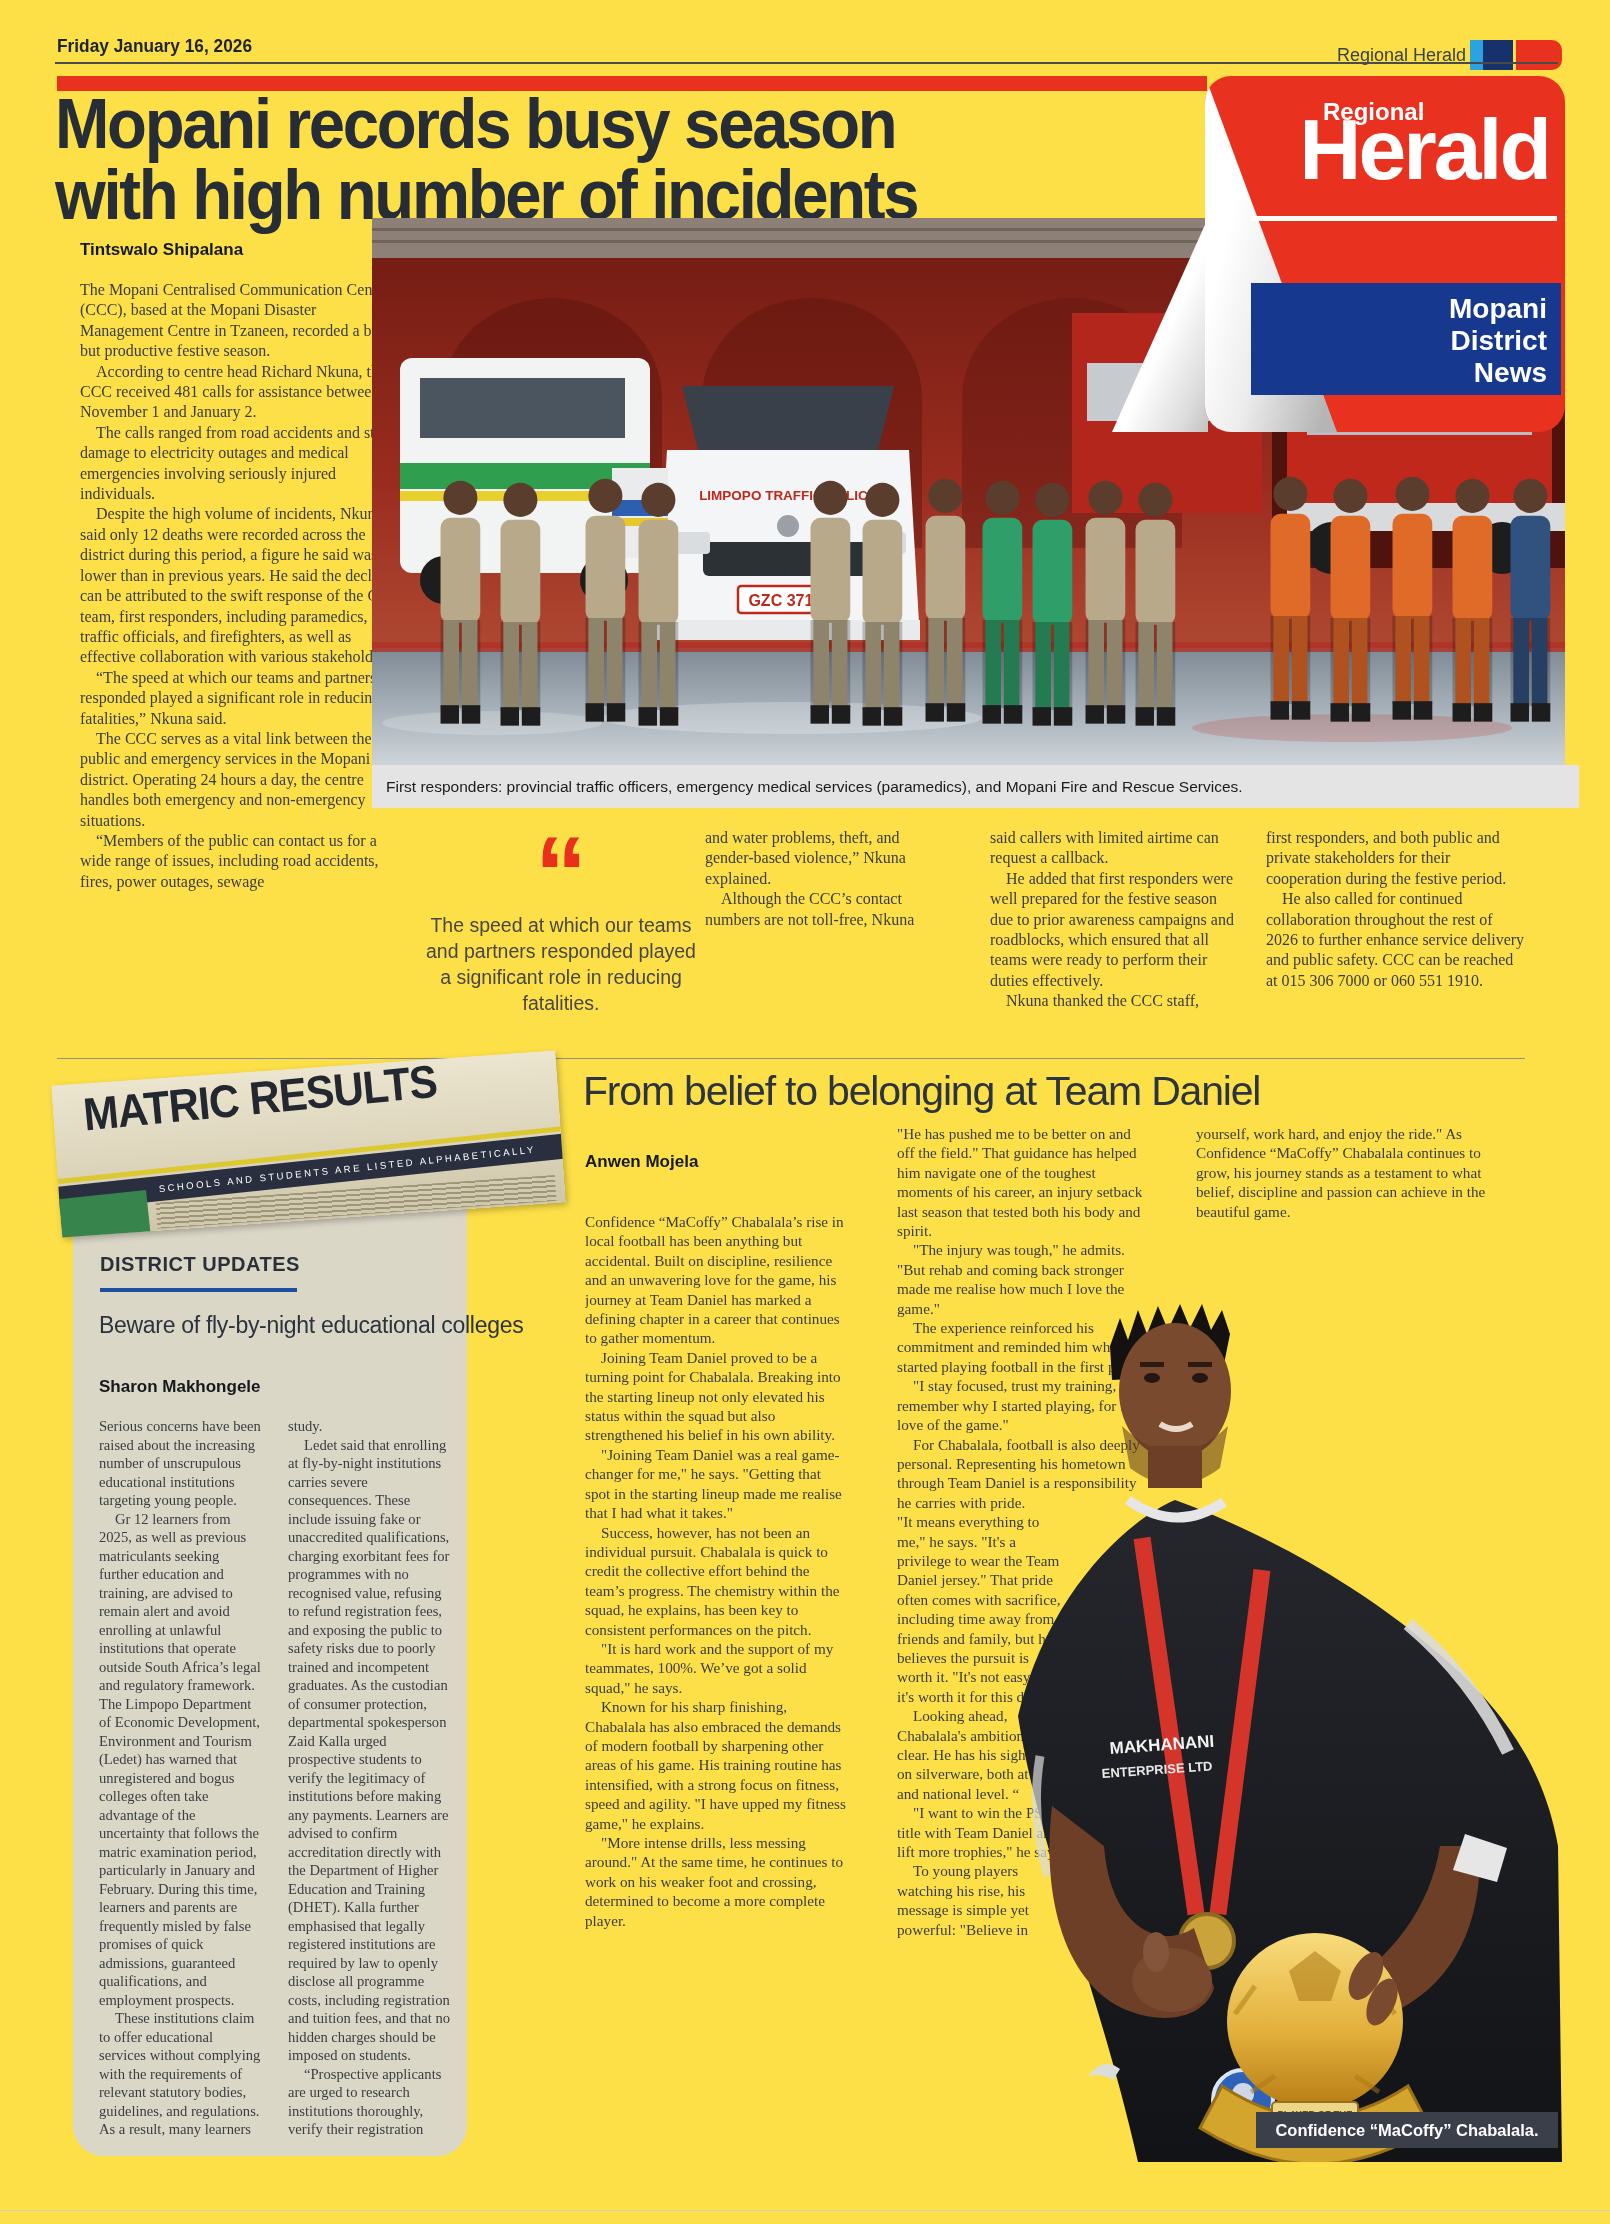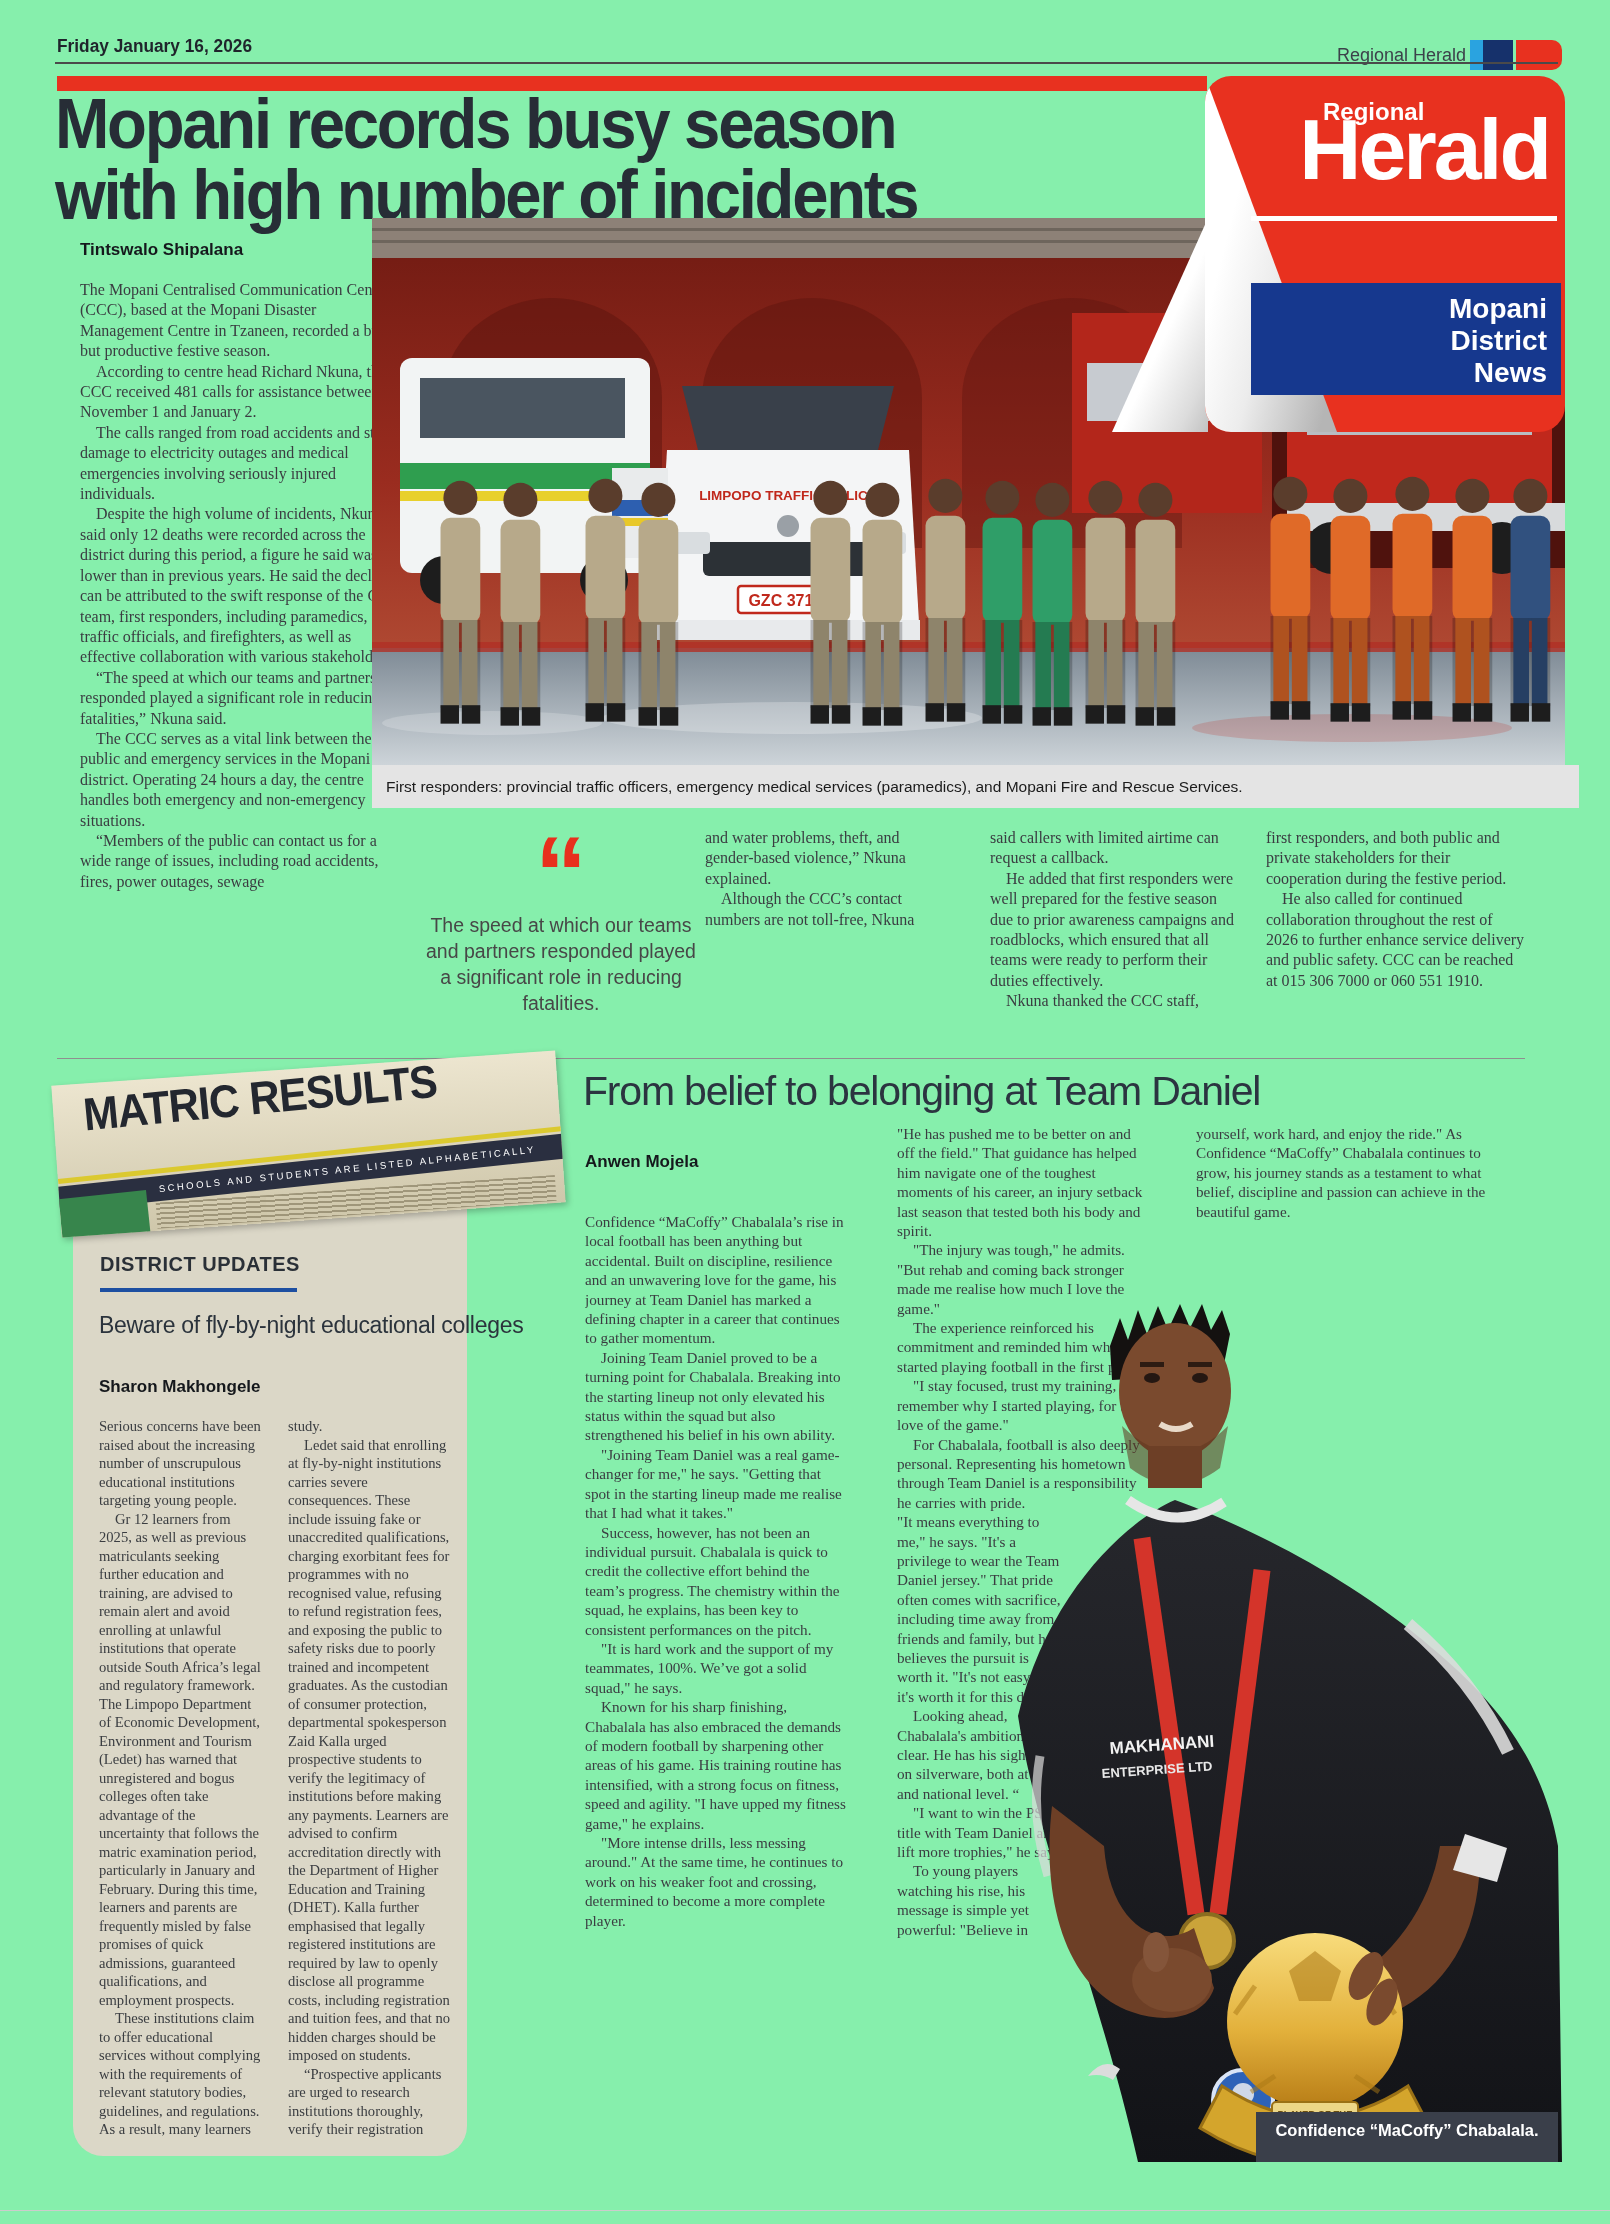--- a/index.html
+++ b/index.html
@@ -1,16 +1,16 @@
 <!DOCTYPE html>
 <html><head>
 <meta charset="utf-8">
 <style>
   html,body{margin:0;padding:0;background:#ffffff;}
-  #page{position:relative;width:1610px;height:2224px;background:#86efac;overflow:hidden;
+  #page{position:relative;width:1610px;height:2224px;background:#fde047;overflow:hidden;
         font-family:"Liberation Sans",sans-serif;color:#2b2f36;}
   .abs{position:absolute;}
   
   .date{font-weight:700;font-size:18px;color:#1f242b;transform:scaleX(.96);transform-origin:left;}
   .brandrow{display:flex;align-items:center;gap:0;}
   .brandtxt{font-size:18px;color:#3c424a;}
   .blk{height:30px;display:inline-block;}
   .hrule{background:#4a4a4a;height:2px;}
   .redbar{background:#e8311f;height:15px;}
   
@@ -337,17 +337,17 @@
       <path d="M212 800 q93 62 186 0 l22 42 q-115 72 -230 0 z" fill="#d4a52c" stroke="#9a7116" stroke-width="3"></path>
       <rect x="262" y="816" width="86" height="36" rx="4" fill="#ecd788" stroke="#9a7116" stroke-width="2"></rect>
       <text x="305" y="831" font-size="9.5" font-weight="bold" fill="#6b4f0e" text-anchor="middle">PLAYER OF THE</text>
       <text x="305" y="844" font-size="9.5" font-weight="bold" fill="#6b4f0e" text-anchor="middle">TOURNAMENT</text>
 
       <ellipse cx="356" cy="690" rx="14" ry="26" fill="#7a4a2e" transform="rotate(28 356 690)"></ellipse>
       <ellipse cx="372" cy="716" rx="13" ry="25" fill="#7a4a2e" transform="rotate(24 372 716)"></ellipse>
     </svg>
   </div>
 
-  <div class="abs cap2" style="left:1256px;top:2112px;width:302px;height:50px;z-index:2;">Confidence “MaCoffy” Chabalala.</div>
+  <div class="abs cap2" style="left:1256px;top:2112px;width:302px;height:36px;z-index:2;">Confidence “MaCoffy” Chabalala.</div>
 
   <div class="abs" style="left:0;top:2210px;width:1610px;height:1px;background:#cccccc;"></div>
 
 </div>
 
 </body></html>

